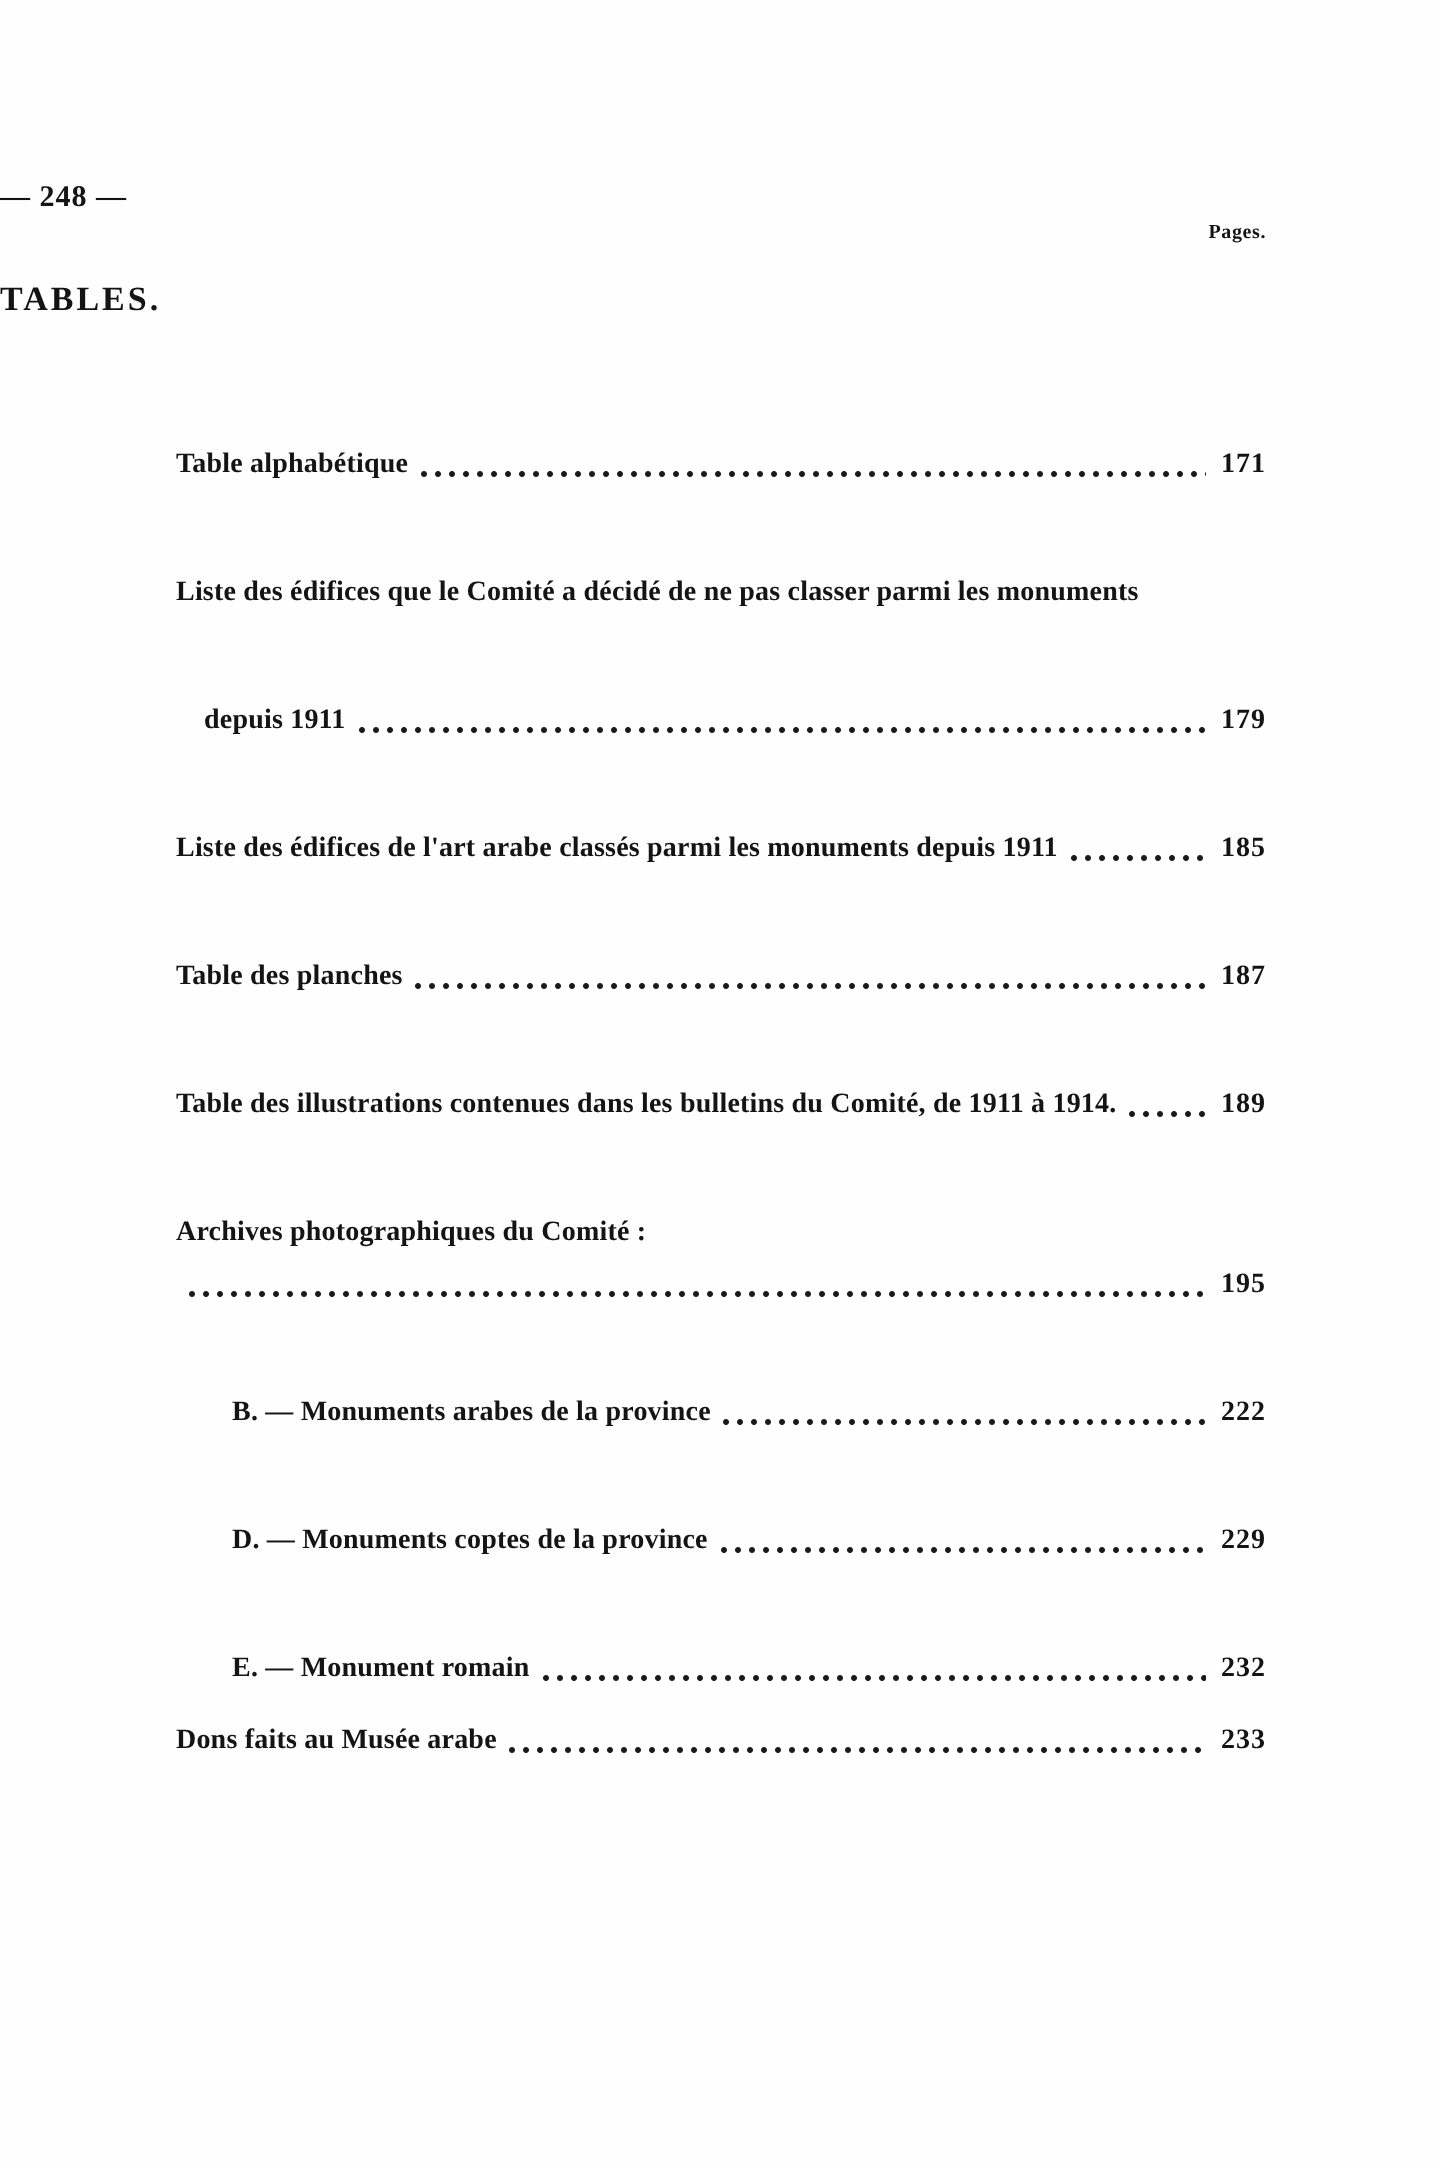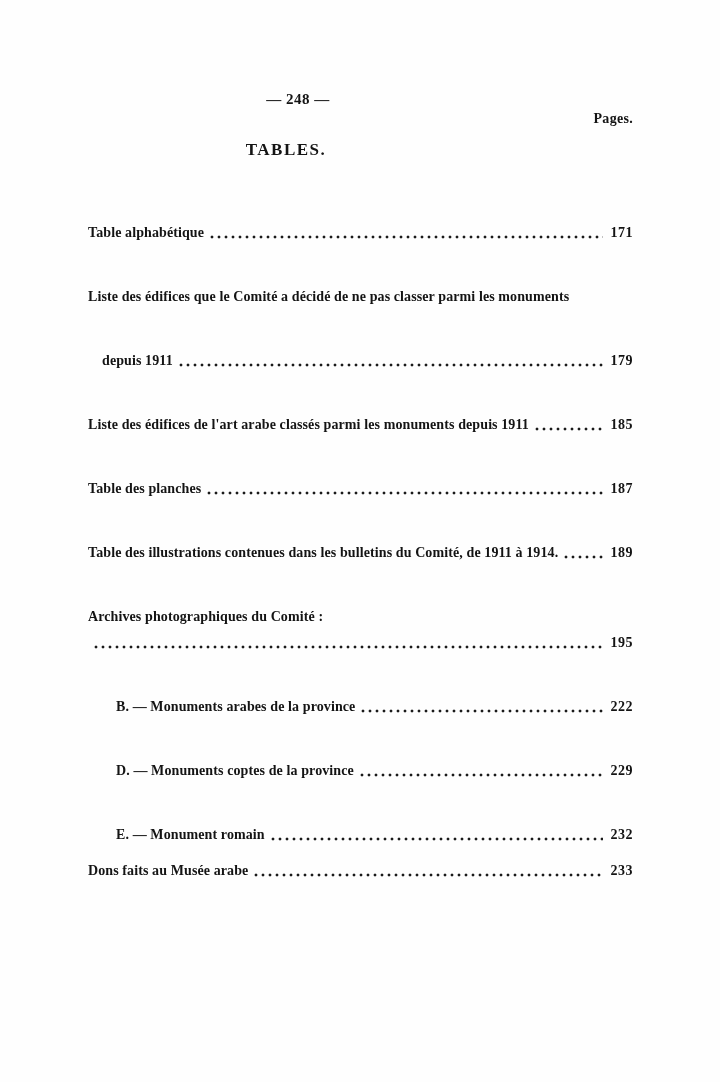--- a/index.html
+++ b/index.html
@@ -14,40 +14,39 @@
     margin: 0 auto;
     background: #fefefe;
     color: #141414;
     font-family: "Liberation Serif", "DejaVu Serif", serif;
     font-weight: 700;
     overflow: hidden;
   }
   .folio {
     position: absolute;
     top: 91px;
-    left: 12px;
+    left: 0;
     width: 572px;
-    text-align: center;
     font-size: 15px;
     letter-spacing: 0.5px;
   }
   .pages-label {
     position: absolute;
     top: 111px;
     right: 87px;
-    font-size: 14px;
+    font-size: 10px;
     letter-spacing: 0.3px;
   }
   .title {
     position: absolute;
     top: 140px;
     left: 0;
     width: 572px;
     margin: 0;
-    text-align: center;
+    text-align: left;
     font-size: 17px;
     font-weight: 700;
     letter-spacing: 1.5px;
   }
   .toc {
     position: absolute;
     top: 179px;
     left: 88px;
     width: 545px;
   }

